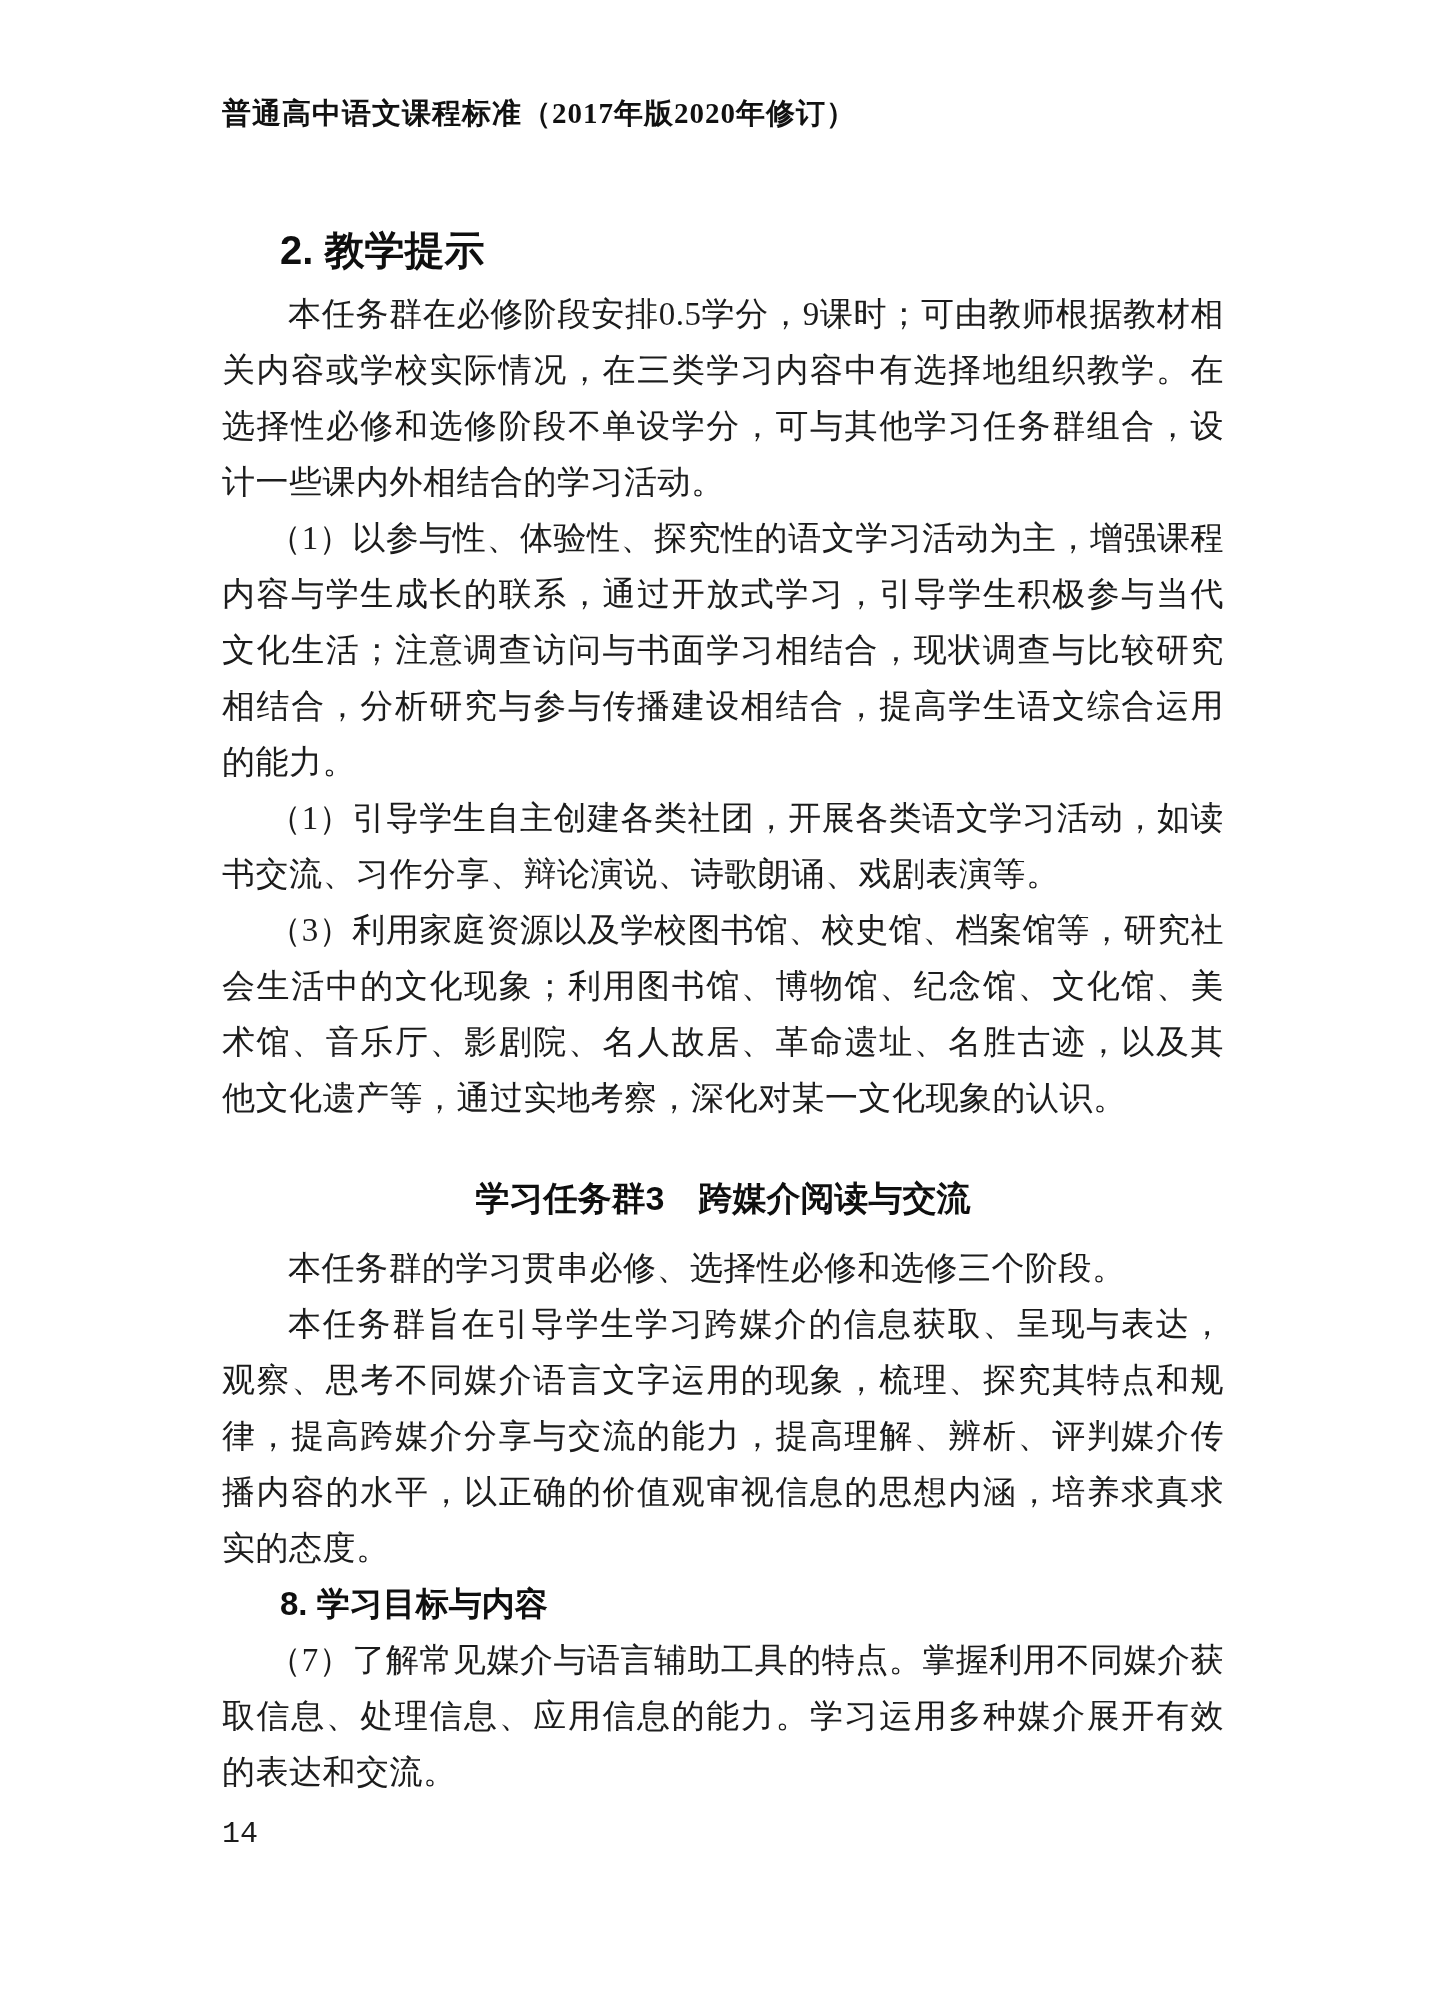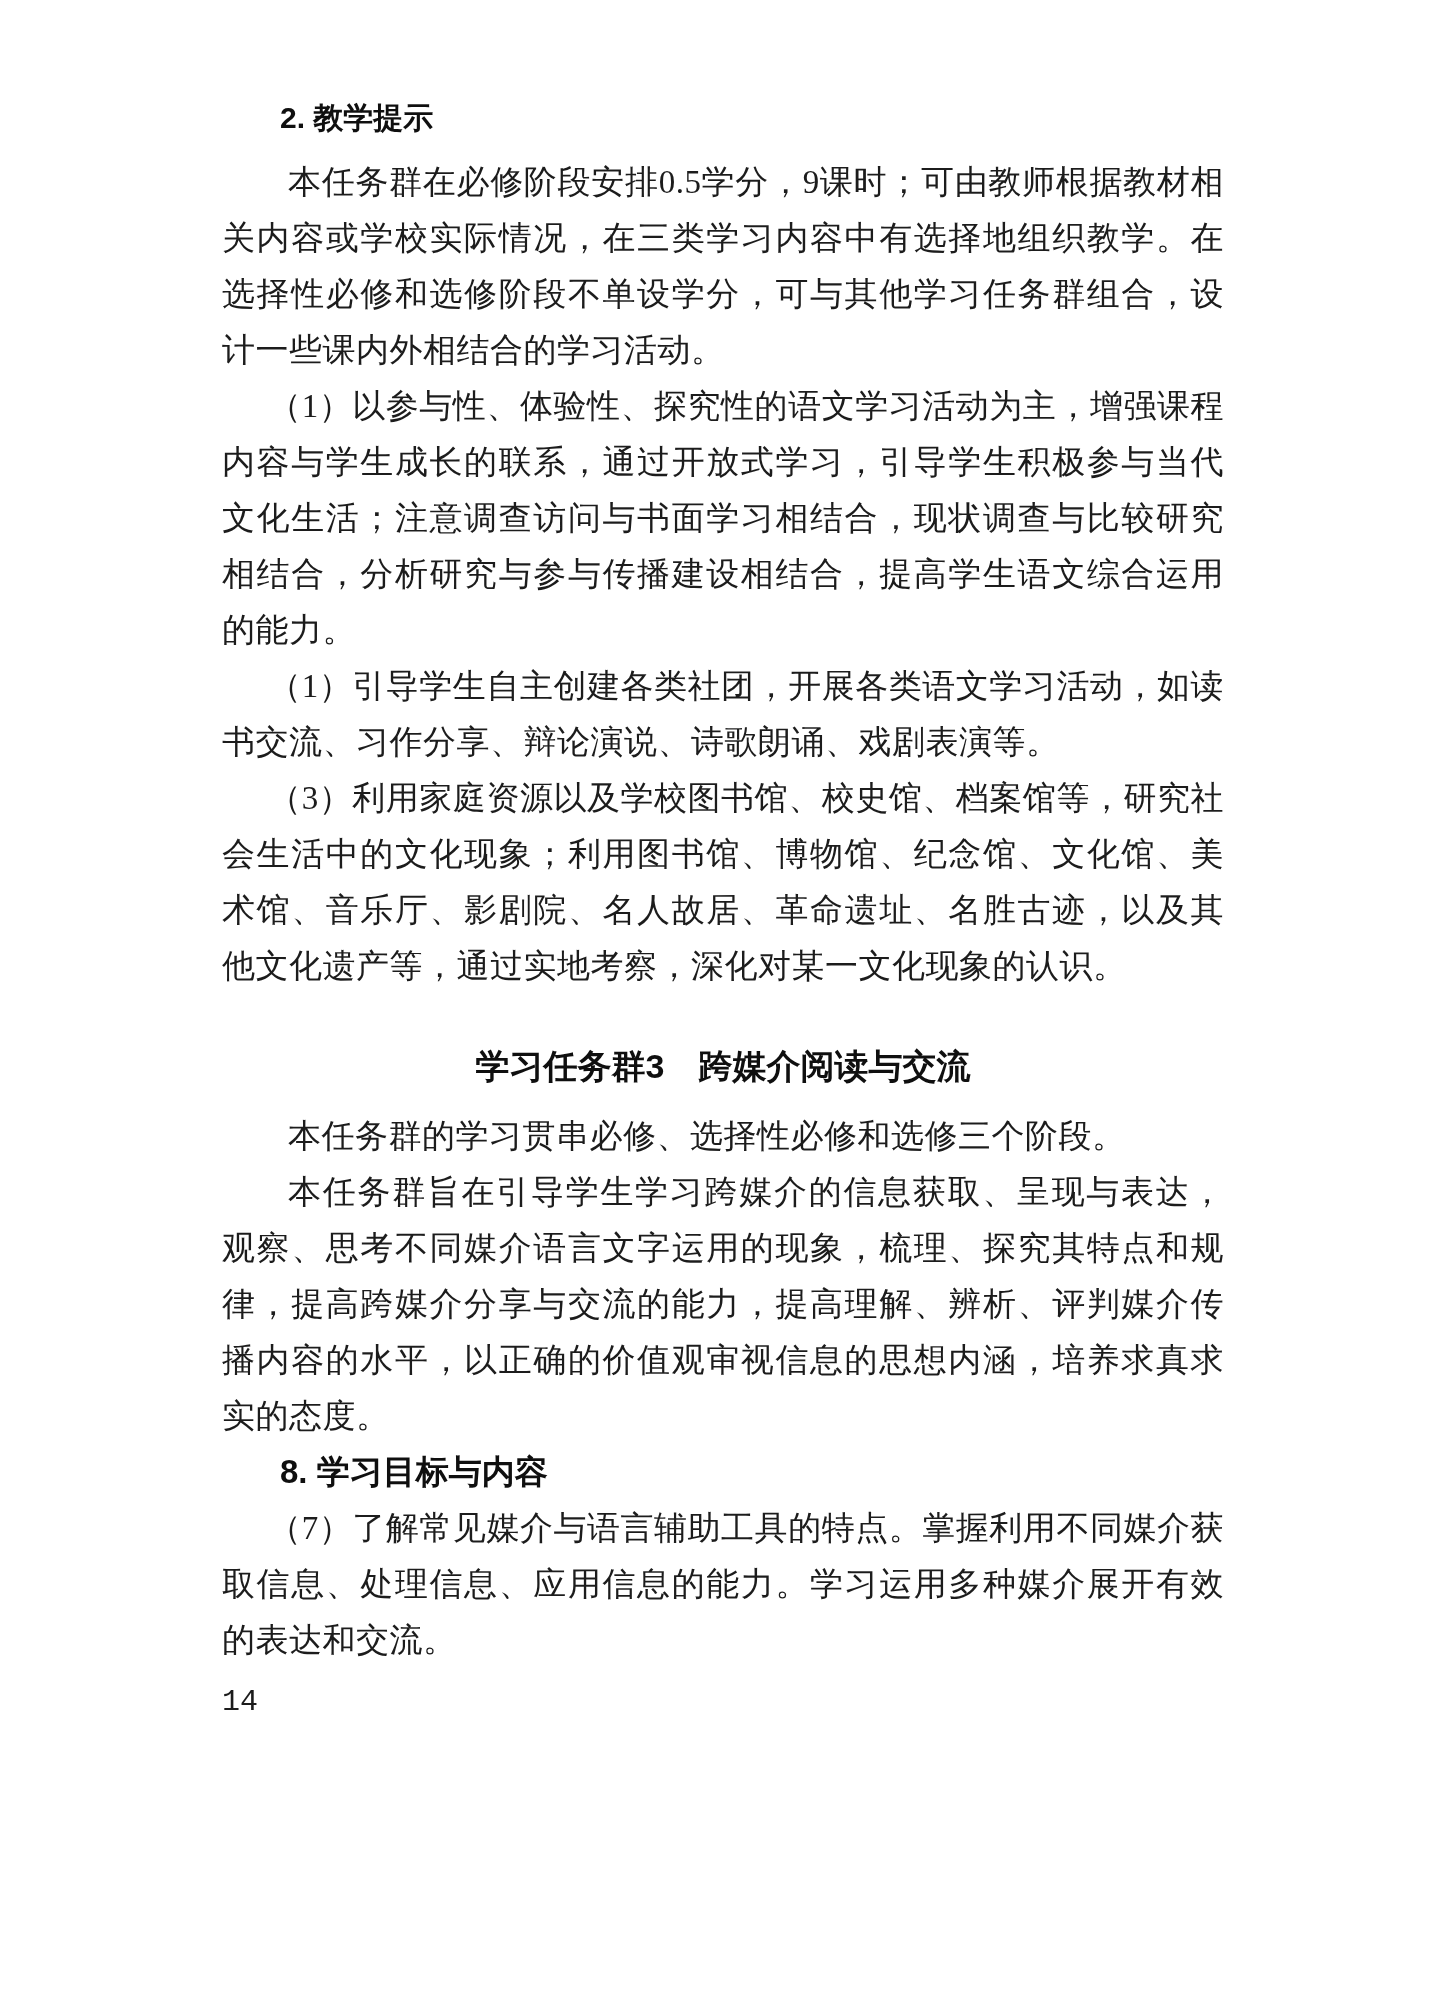--- a/index.html
+++ b/index.html
@@ -27,21 +27,21 @@
     line-height: 38px;
     font-weight: 700;
     letter-spacing: 1px;
     color: #111111;
   }
   .heading-sub {
     margin-top: 90px;
     padding-left: 58px;
     font-family: "Liberation Sans", "DejaVu Sans", sans-serif;
     font-weight: 700;
-    font-size: 30px;
+    font-size: 40px;
     line-height: 56px;
     color: #0f0f0f;
     margin-bottom: 8px;
   }
   .heading-sub2 {
     margin-top: 0;
     margin-bottom: 0;
     padding-left: 58px;
     font-family: "Liberation Sans", "DejaVu Sans", sans-serif;
     font-weight: 700;
@@ -77,20 +77,21 @@
     color: #1c1c1c;
     font-family: Liberation Mono, monospace;
   }
 </style>
 </head>
 <body>
 
 <div class="page">
   <div class="content">
 
+    <div class="running-header">普通高中语文课程标准（2017年版2020年修订）</div>
 
     <div class="heading-sub">2. 教学提示</div>
 
     <p class="para">本任务群在必修阶段安排0.5学分，9课时；可由教师根据教材相关内容或学校实际情况，在三类学习内容中有选择地组织教学。在选择性必修和选修阶段不单设学分，可与其他学习任务群组合，设计一些课内外相结合的学习活动。</p>
 
     <p class="para enum">（1）以参与性、体验性、探究性的语文学习活动为主，增强课程内容与学生成长的联系，通过开放式学习，引导学生积极参与当代文化生活；注意调查访问与书面学习相结合，现状调查与比较研究相结合，分析研究与参与传播建设相结合，提高学生语文综合运用的能力。</p>
 
     <p class="para enum">（1）引导学生自主创建各类社团，开展各类语文学习活动，如读书交流、习作分享、辩论演说、诗歌朗诵、戏剧表演等。</p>
 
     <p class="para enum">（3）利用家庭资源以及学校图书馆、校史馆、档案馆等，研究社会生活中的文化现象；利用图书馆、博物馆、纪念馆、文化馆、美术馆、音乐厅、影剧院、名人故居、革命遗址、名胜古迹，以及其他文化遗产等，通过实地考察，深化对某一文化现象的认识。</p>

